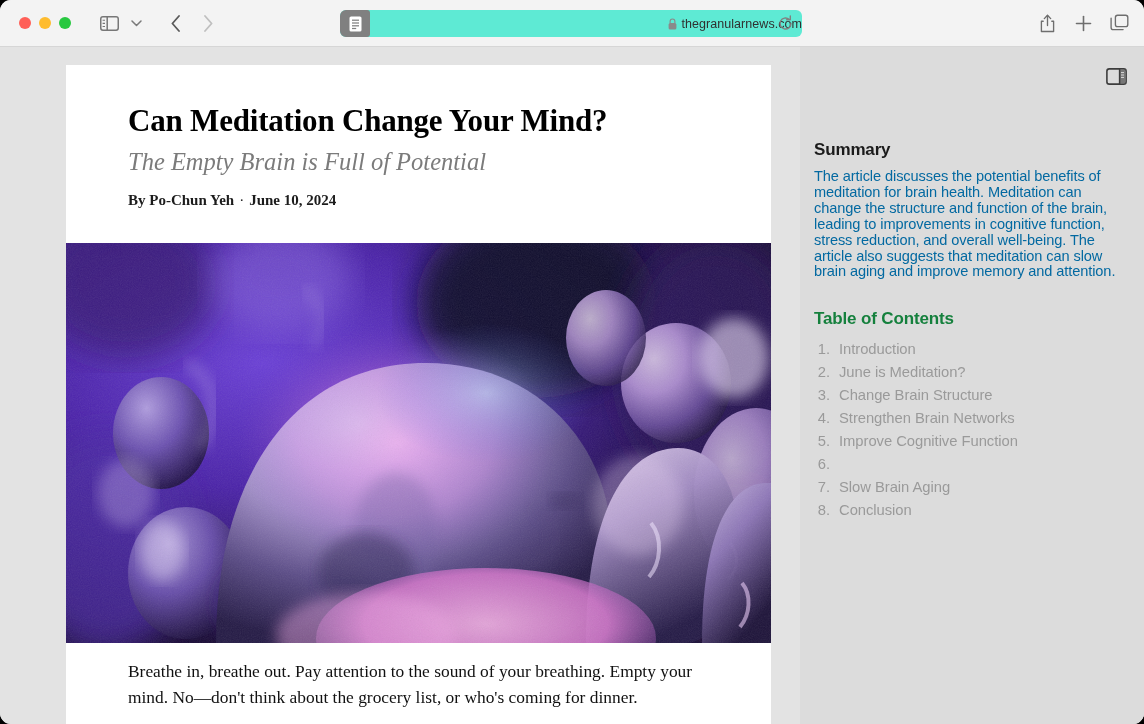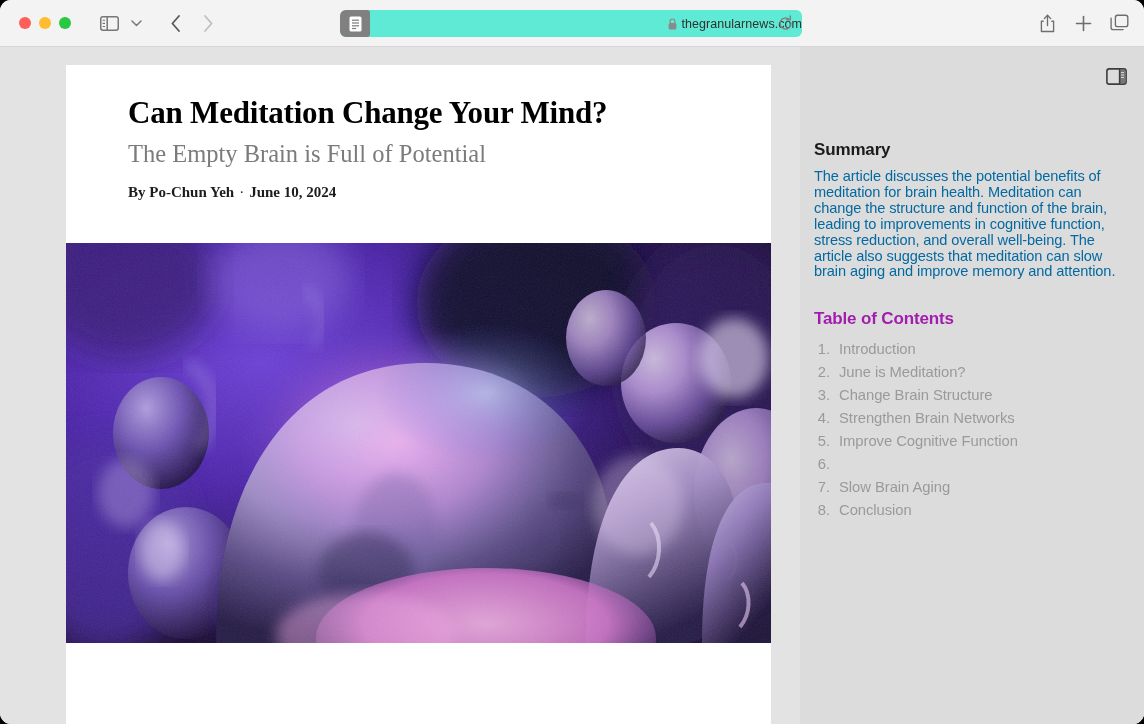--- a/index.html
+++ b/index.html
@@ -127,37 +127,38 @@
     position: absolute;
     left: 66px;
     top: 18px;
     width: 705px;
     height: 659px;
     background: #ffffff;
     overflow: hidden;
   }
 
   .article-head {
-    padding: 30px 44px 0 62px;
+    padding: 38px 44px 0 62px;
   }
   .article-title {
     font-family: "Liberation Serif", serif;
     font-size: 31px;
     font-weight: 700;
     color: #000;
     letter-spacing: -0.2px;
     line-height: 1.14;
   }
   .article-subtitle {
     font-family: "Liberation Serif", serif;
     font-size: 24.5px;
     font-weight: 400;
     color: #7b7b7b;
     margin-top: 10px;
     line-height: 1.12;
+    font-style: italic;
   }
   .article-byline {
     font-family: "Liberation Serif", serif;
     font-size: 15px;
     font-weight: 700;
     color: #1c1c1c;
     margin-top: 16px;
   }
   .byline-sep { padding: 0 5px; font-weight: 400; }
 
@@ -221,21 +222,21 @@
     margin-top: 9px;
     font-size: 14.6px;
     line-height: 1.09;
     color: #0369a1;
     letter-spacing: -0.1px;
   }
   .toc-heading {
     margin-top: 29px;
     font-size: 17px;
     font-weight: 700;
-    color: #a21caf;
+    color: #15803d;
     letter-spacing: -0.15px;
   }
   .toc-list {
     margin-top: 9px;
     list-style: none;
   }
   .toc-item {
     display: flex;
     font-size: 14.8px;
     color: #9a9a9a;
@@ -462,20 +463,21 @@
 
           <path d="M120 120 C150 135 156 175 134 205" fill="none" stroke="#ded1f5" stroke-width="5" opacity="0.5" filter="url(#soft2)"></path>
           <path d="M585 280 C597 295 595 320 583 334" fill="none" stroke="#f0e3ff" stroke-width="4" opacity="0.55"></path>
           <path d="M676 340 C686 352 684 372 674 384" fill="none" stroke="#e8c8f5" stroke-width="4" opacity="0.6"></path>
           <path d="M238 45 C258 58 262 85 246 104" fill="none" stroke="#d6c8f2" stroke-width="4" opacity="0.4" filter="url(#soft2)"></path>
 
           <rect width="705" height="400" filter="url(#grain)" fill="#ffffff" opacity="0.55"></rect>
         </svg>
       </div>
 
+      <div class="article-body">Breathe in, breathe out. Pay attention to the sound of your breathing. Empty your mind. No—don't think about the grocery list, or who's coming for dinner.</div>
     </div>
 
     <div class="side-panel">
 
       <div class="panel-toggle">
         <svg width="21" height="17" viewBox="0 0 21 17">
           <rect x="0.9" y="0.9" width="19.2" height="15.2" rx="2.4" fill="none" stroke="#3d3d3d" stroke-width="1.6"></rect>
           <rect x="13.6" y="1.6" width="5.8" height="13.8" fill="#777"></rect>
           <line x1="13.6" y1="1" x2="13.6" y2="16" stroke="#3d3d3d" stroke-width="1.5"></line>
           <line x1="15" y1="4.6" x2="18" y2="4.6" stroke="#dcdcdc" stroke-width="1"></line>

